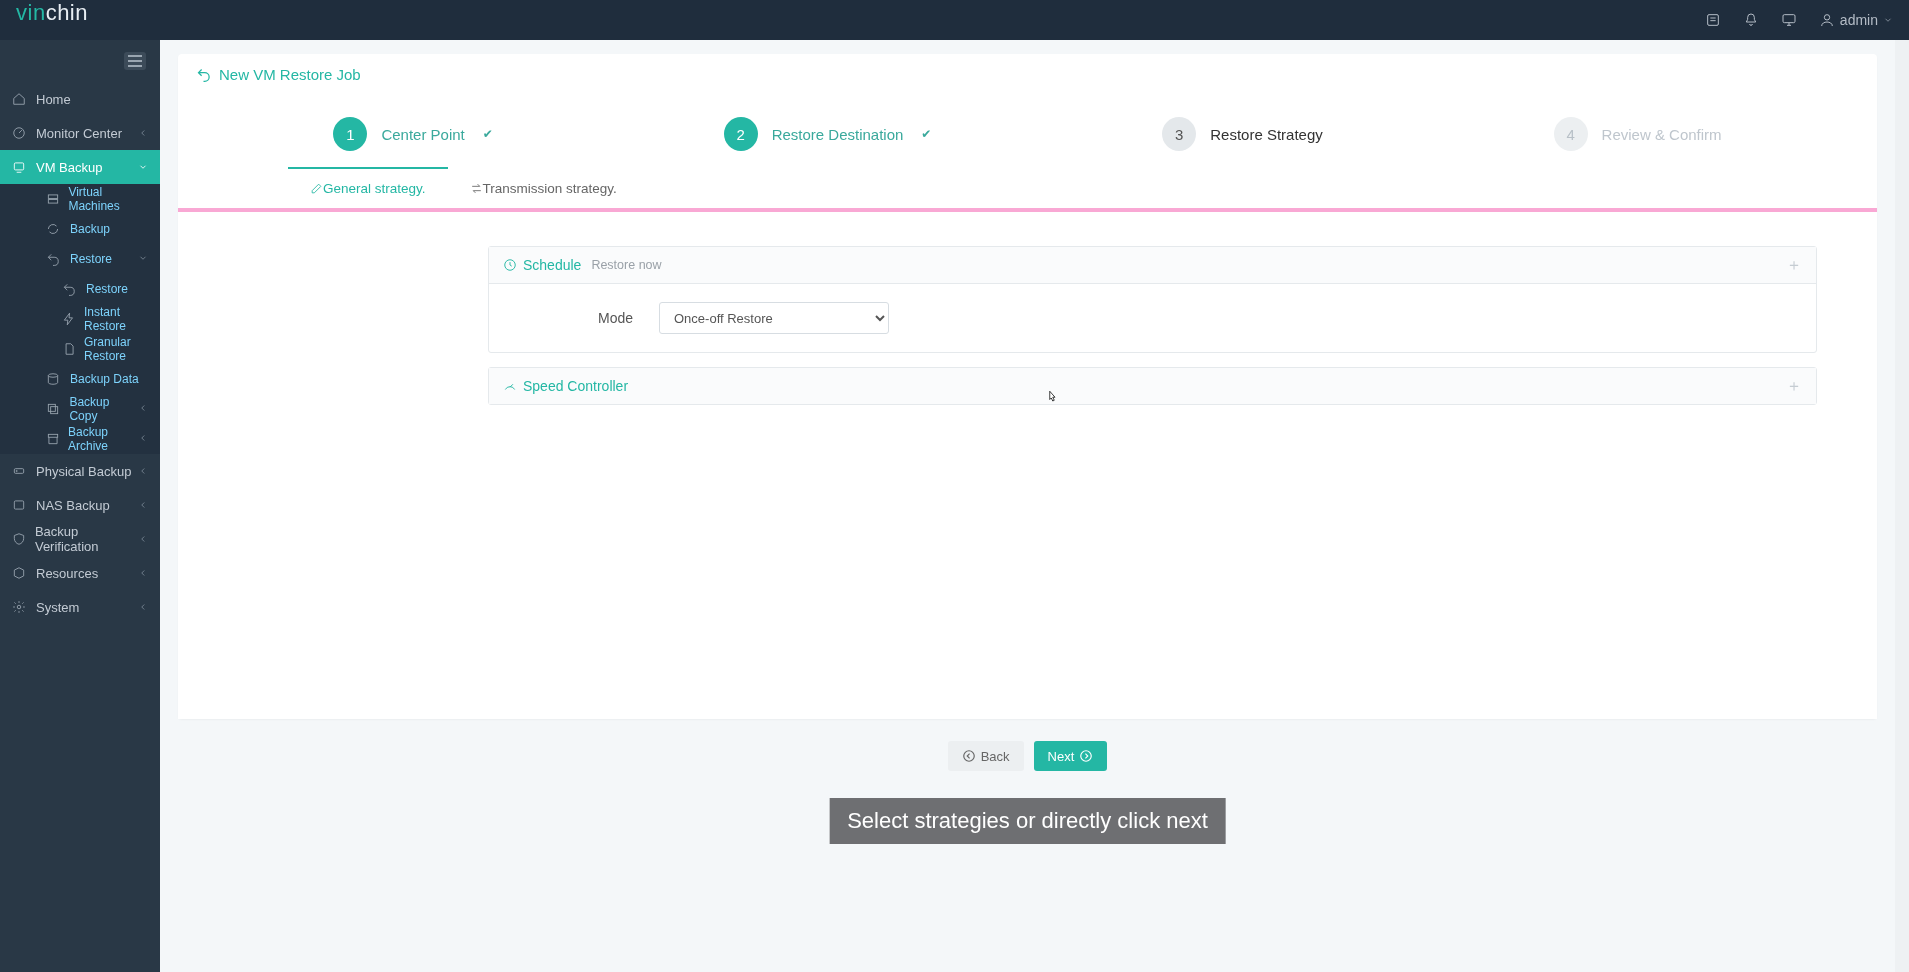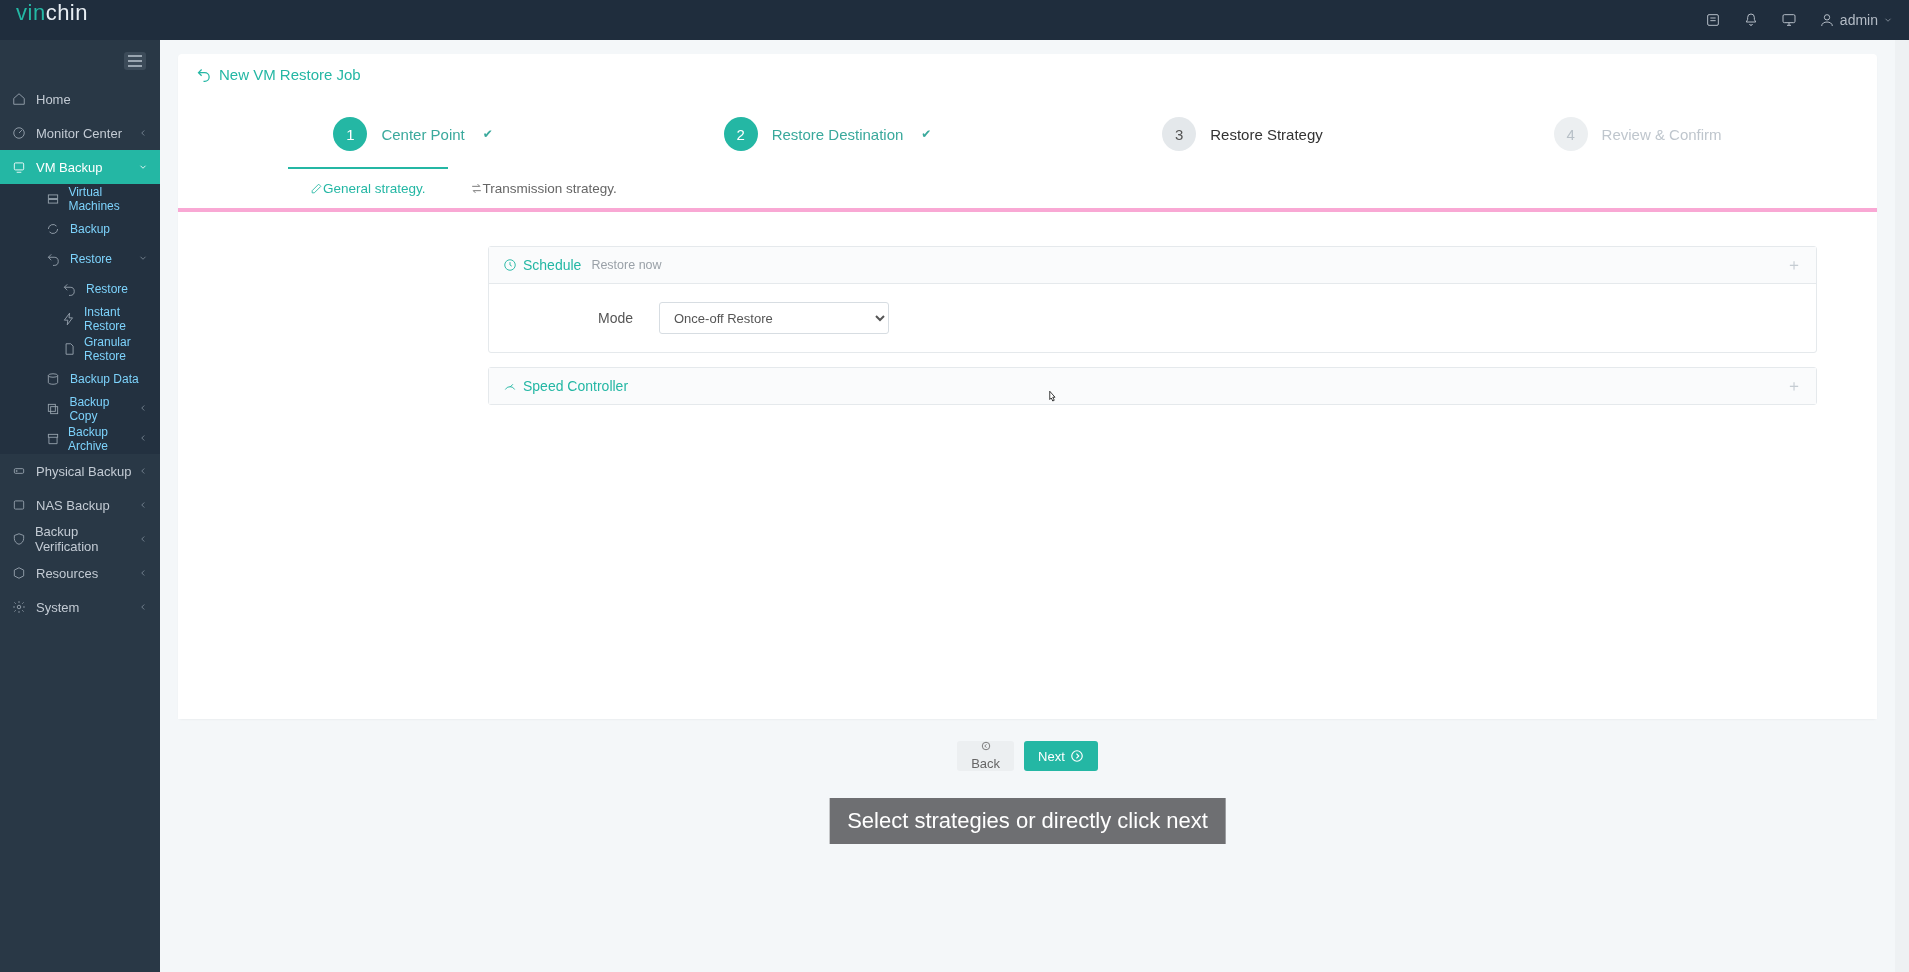--- a/index.html
+++ b/index.html
@@ -69,21 +69,21 @@
 .panel-head .subt { color: #9aa1a8; font-size: 12.5px; margin-left: 10px; }
 .panel-head .plus { position: absolute; right: 14px; color: #c5ccd2; font-size: 16px; cursor: pointer; }
 .panel-body { padding: 18px 24px; }
 .form-row { display: flex; align-items: center; gap: 26px; }
 .form-row label { width: 60px; text-align: right; font-size: 14px; color: #555; margin-left: 60px; }
 .form-row select { width: 230px; height: 32px; border: 1px solid #d7dde2; border-radius: 3px; padding: 0 10px; font-size: 13px; color: #555; background: #fff; }
 
 
 .btnbar { display: flex; justify-content: center; gap: 10px; padding: 22px 0; }
 .btn { height: 30px; padding: 0 14px; border-radius: 3px; border: none; display: inline-flex; align-items: center; gap: 5px; font-size: 13px; cursor: pointer; }
-.btn-default { background: #eceff1; color: #666; flex-direction: column; }
+.btn-default { background: #eceff1; color: #666; }
 .btn-primary { background: #24b7a4; color: #fff; }
 .btn svg { width: 14px; height: 14px; stroke: currentColor; fill: none; stroke-width: 2; }
 
 
 .caption { position: absolute; left: 50%; transform: translateX(-50%); bottom: 128px; background: #6e6f72; color: #fff; padding: 10px 18px; font-size: 22px; font-weight: 500; }
 
 
 .cursor { position: absolute; left: 883px; top: 347px; pointer-events: none; }
 .cursor svg { width: 18px; height: 22px; }
 

